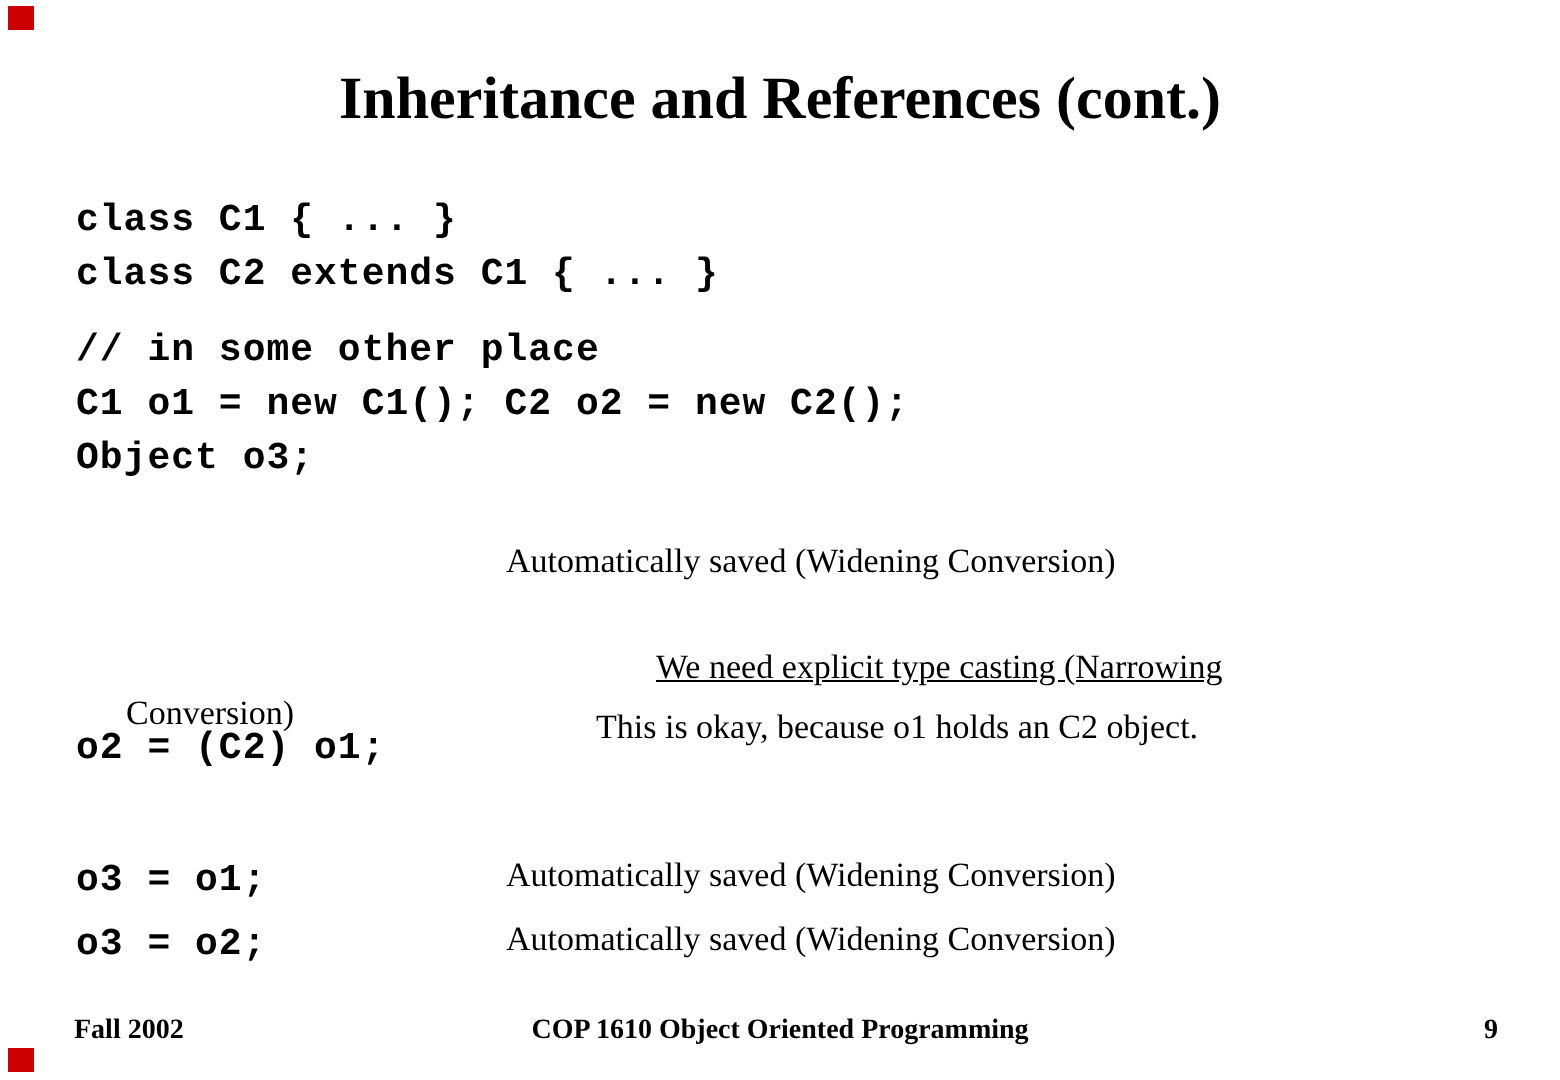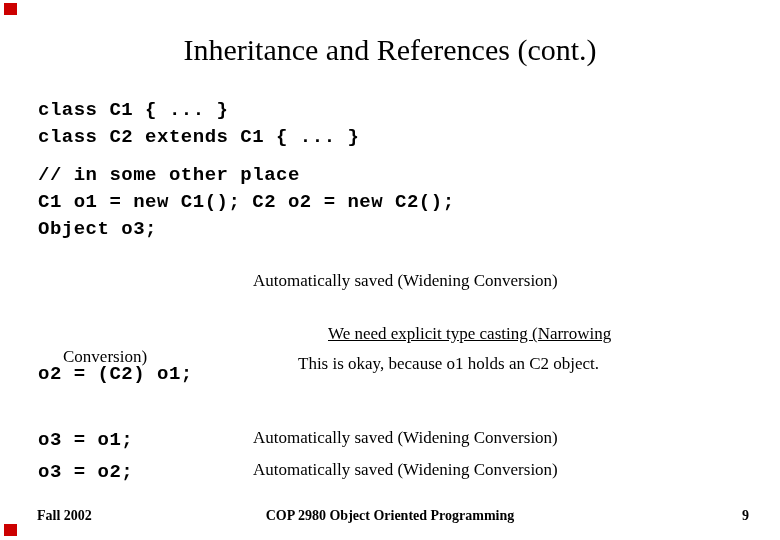--- a/index.html
+++ b/index.html
@@ -23,21 +23,21 @@
   }
   .marker-top { left: 4px; top: 3px; }
   .marker-bottom { left: 4px; top: 524px; }
   .slide-title {
     position: absolute;
     left: 0;
     top: 33px;
     width: 780px;
     text-align: center;
     font-family: "Liberation Serif", serif;
-    font-weight: normal;
+    font-weight: bold;
     font-size: 30px;
     letter-spacing: 0px;
     white-space: nowrap;
   }
   .code {
     font-family: "Liberation Mono", "DejaVu Sans Mono", monospace;
     font-weight: bold;
     font-size: 19px;
     letter-spacing: 0.5px;
     white-space: pre;
@@ -100,16 +100,16 @@
   <div class="note" style="left:63px; top:347px;">Conversion)</div>
   <div class="note" style="left:254px; top:354px;margin-left:44px;">This is okay, because o1 holds an C2 object.</div>
 
   <div class="code code-inline" style="top:427px;">o3 = o1;</div>
   <div class="note" style="left:253px; top:428px;">Automatically saved (Widening Conversion)</div>
 
   <div class="code code-inline" style="top:459px;">o3 = o2;</div>
   <div class="note" style="left:253px; top:460px;">Automatically saved (Widening Conversion)</div>
 
   <div class="footer-text footer-left">Fall 2002</div>
-  <div class="footer-text footer-center">COP 2980 Object Oriented Programming</div>
+  <div class="footer-text footer-center">COP 1610 Object Oriented Programming</div>
   <div class="footer-text footer-right">9</div>
 
 </div>
 
 </body></html>

